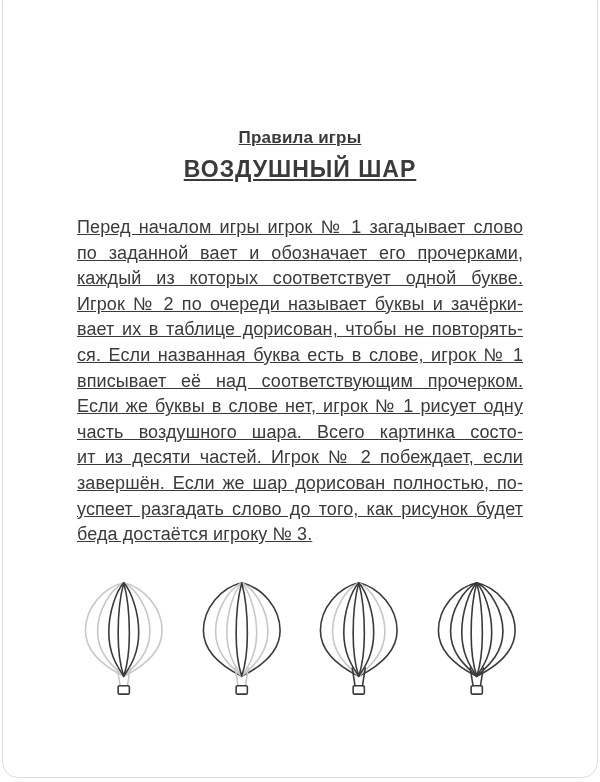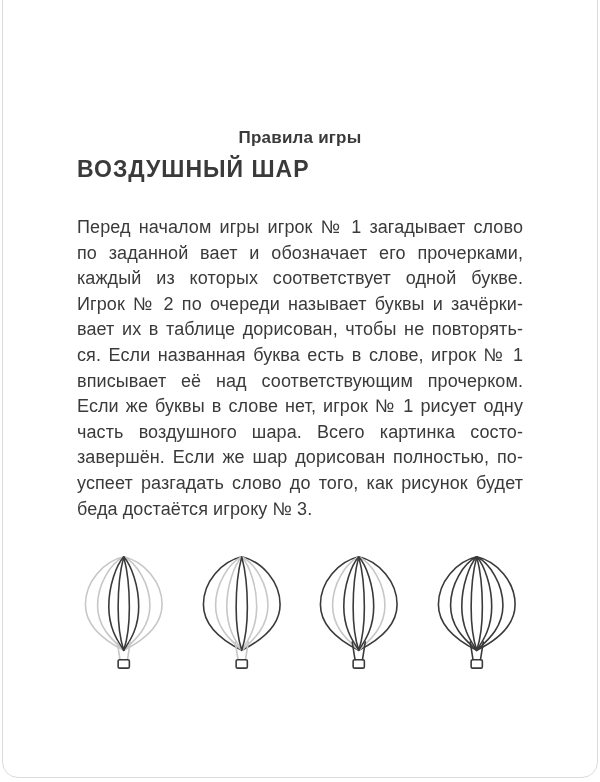--- a/index.html
+++ b/index.html
@@ -15,30 +15,31 @@
   .page-frame{
     position:absolute;
     left:2px;top:-14px;right:2px;bottom:4px;
     border:1px solid #dcdcdc;
     border-radius:16px;
     pointer-events:none;
   }
   .content{
     position:relative;
     padding:128px 77px 0 77px;
+    text-decoration:underline;
   }
   .subtitle{
     text-align:center;
     font-weight:bold;
     font-size:17px;
     letter-spacing:.2px;
     margin:0 0 8px 0;
   }
   .title{
-    text-align:left;
+    text-align:center;
     font-weight:bold;
     font-size:23px;
     letter-spacing:1px;
     margin:0 0 32px 0;
   }
   .body-text{
     font-size:18px;
     line-height:25.6px;
     letter-spacing:.1px;
   }
@@ -78,20 +79,21 @@
     <div class="body-text">
       <div class="line">Перед началом игры игрок № 1 загадывает слово</div>
       <div class="line">по заданной вает и обозначает его прочерками,</div>
       <div class="line">каждый из которых соответствует одной букве.</div>
       <div class="line">Игрок № 2 по очереди называет буквы и зачёрки-</div>
       <div class="line">вает их в таблице дорисован, чтобы не повторять-</div>
       <div class="line">ся. Если названная буква есть в слове, игрок № 1</div>
       <div class="line">вписывает её над соответствующим прочерком.</div>
       <div class="line">Если же буквы в слове нет, игрок № 1 рисует одну</div>
       <div class="line">часть воздушного шара. Всего картинка состо-</div>
+      <div class="line">ит из десяти частей. Игрок № 2 побеждает, если</div>
       <div class="line">завершён. Если же шар дорисован полностью, по-</div>
       <div class="line">успеет разгадать слово до того, как рисунок будет</div>
       <div class="line last">беда достаётся игроку № 3.</div>
     </div>
 
     <div class="figures">
 
       <svg width="100" height="136" viewBox="0 0 100 136">
         <path d="M50,9 C28,14 9,36 9,60 C9,86 34,101 50,109 C66,101 91,86 91,60 C91,36 72,14 50,9 Z" stroke="#c7c7c7"></path>
         <path d="M50,9 C36,16 22,38 22,61 C22,87 42,101 50,109 C58,101 78,87 78,61 C78,38 64,16 50,9 Z" stroke="#c7c7c7"></path>

